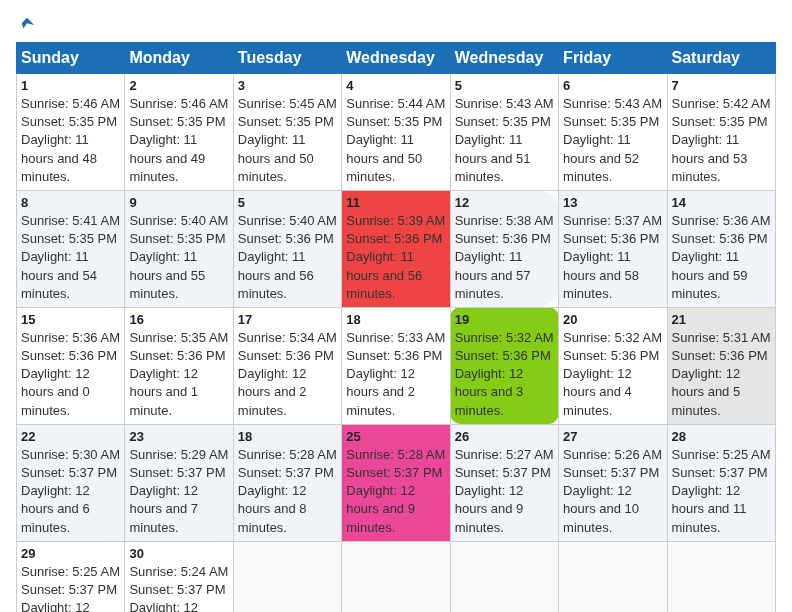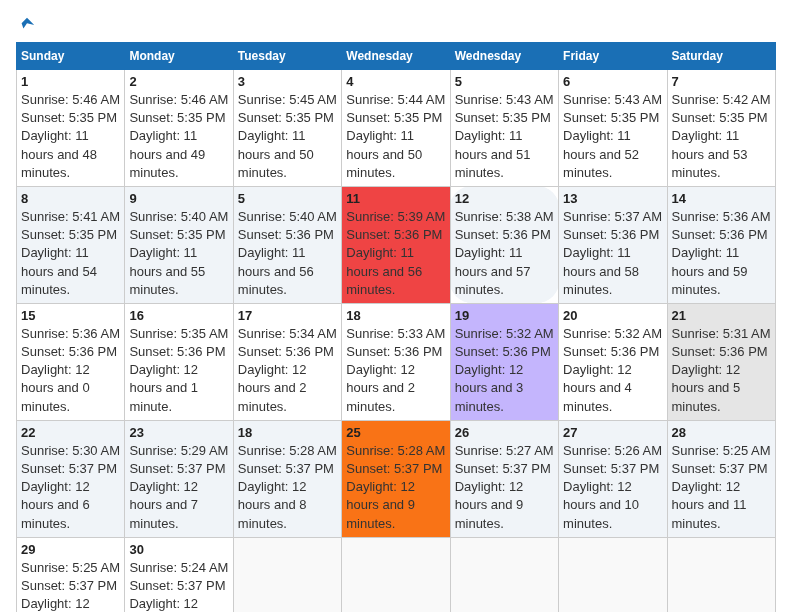--- a/index.html
+++ b/index.html
@@ -54,21 +54,21 @@
       margin-top: 2px;
     }
     .calendar {
       width: 100%;
       border-collapse: collapse;
       font-size: 10px;
     }
     .calendar th {
       background: #1a6fb5;
       color: #fff;
-      font-size: 12px;
+      font-size: 16px;
       font-weight: bold;
       padding: 6px 4px;
       text-align: left;
       border: 1px solid #1a6fb5;
     }
     .calendar td {
       border: 1px solid #ccc;
       vertical-align: top;
       padding: 4px;
       width: calc(100% / 7);
@@ -199,21 +199,21 @@
           <div class="day-info">Sunrise: 5:35 AM<br>Sunset: 5:36 PM<br>Daylight: 12 hours and 1 minute.</div>
         </td>
         <td style="background: rgb(255, 255, 255);">
           <span class="day-num">17</span>
           <div class="day-info">Sunrise: 5:34 AM<br>Sunset: 5:36 PM<br>Daylight: 12 hours and 2 minutes.</div>
         </td>
         <td style="background: rgb(255, 255, 255);">
           <span class="day-num">18</span>
           <div class="day-info">Sunrise: 5:33 AM<br>Sunset: 5:36 PM<br>Daylight: 12 hours and 2 minutes.</div>
         </td>
-        <td style="background: #c4b5fd;">
+        <td style="background: #84cc16; border-radius: 11px;">
           <span class="day-num">19</span>
           <div class="day-info">Sunrise: 5:32 AM<br>Sunset: 5:36 PM<br>Daylight: 12 hours and 3 minutes.</div>
         </td>
         <td style="background: rgb(255, 255, 255);">
           <span class="day-num">20</span>
           <div class="day-info">Sunrise: 5:32 AM<br>Sunset: 5:36 PM<br>Daylight: 12 hours and 4 minutes.</div>
         </td>
         <td style="background: #e5e5e5;">
           <span class="day-num">21</span>
           <div class="day-info">Sunrise: 5:31 AM<br>Sunset: 5:36 PM<br>Daylight: 12 hours and 5 minutes.</div>
@@ -225,21 +225,21 @@
           <div class="day-info">Sunrise: 5:30 AM<br>Sunset: 5:37 PM<br>Daylight: 12 hours and 6 minutes.</div>
         </td>
         <td style="background: rgb(240, 244, 248);">
           <span class="day-num">23</span>
           <div class="day-info">Sunrise: 5:29 AM<br>Sunset: 5:37 PM<br>Daylight: 12 hours and 7 minutes.</div>
         </td>
         <td style="background: rgb(240, 244, 248);">
           <span class="day-num">18</span>
           <div class="day-info">Sunrise: 5:28 AM<br>Sunset: 5:37 PM<br>Daylight: 12 hours and 8 minutes.</div>
         </td>
-        <td style="background: #f97316;">
+        <td style="background: #ec4899;">
           <span class="day-num">25</span>
           <div class="day-info">Sunrise: 5:28 AM<br>Sunset: 5:37 PM<br>Daylight: 12 hours and 9 minutes.</div>
         </td>
         <td style="background: rgb(240, 244, 248);">
           <span class="day-num">26</span>
           <div class="day-info">Sunrise: 5:27 AM<br>Sunset: 5:37 PM<br>Daylight: 12 hours and 9 minutes.</div>
         </td>
         <td style="background: rgb(240, 244, 248);">
           <span class="day-num">27</span>
           <div class="day-info">Sunrise: 5:26 AM<br>Sunset: 5:37 PM<br>Daylight: 12 hours and 10 minutes.</div>

